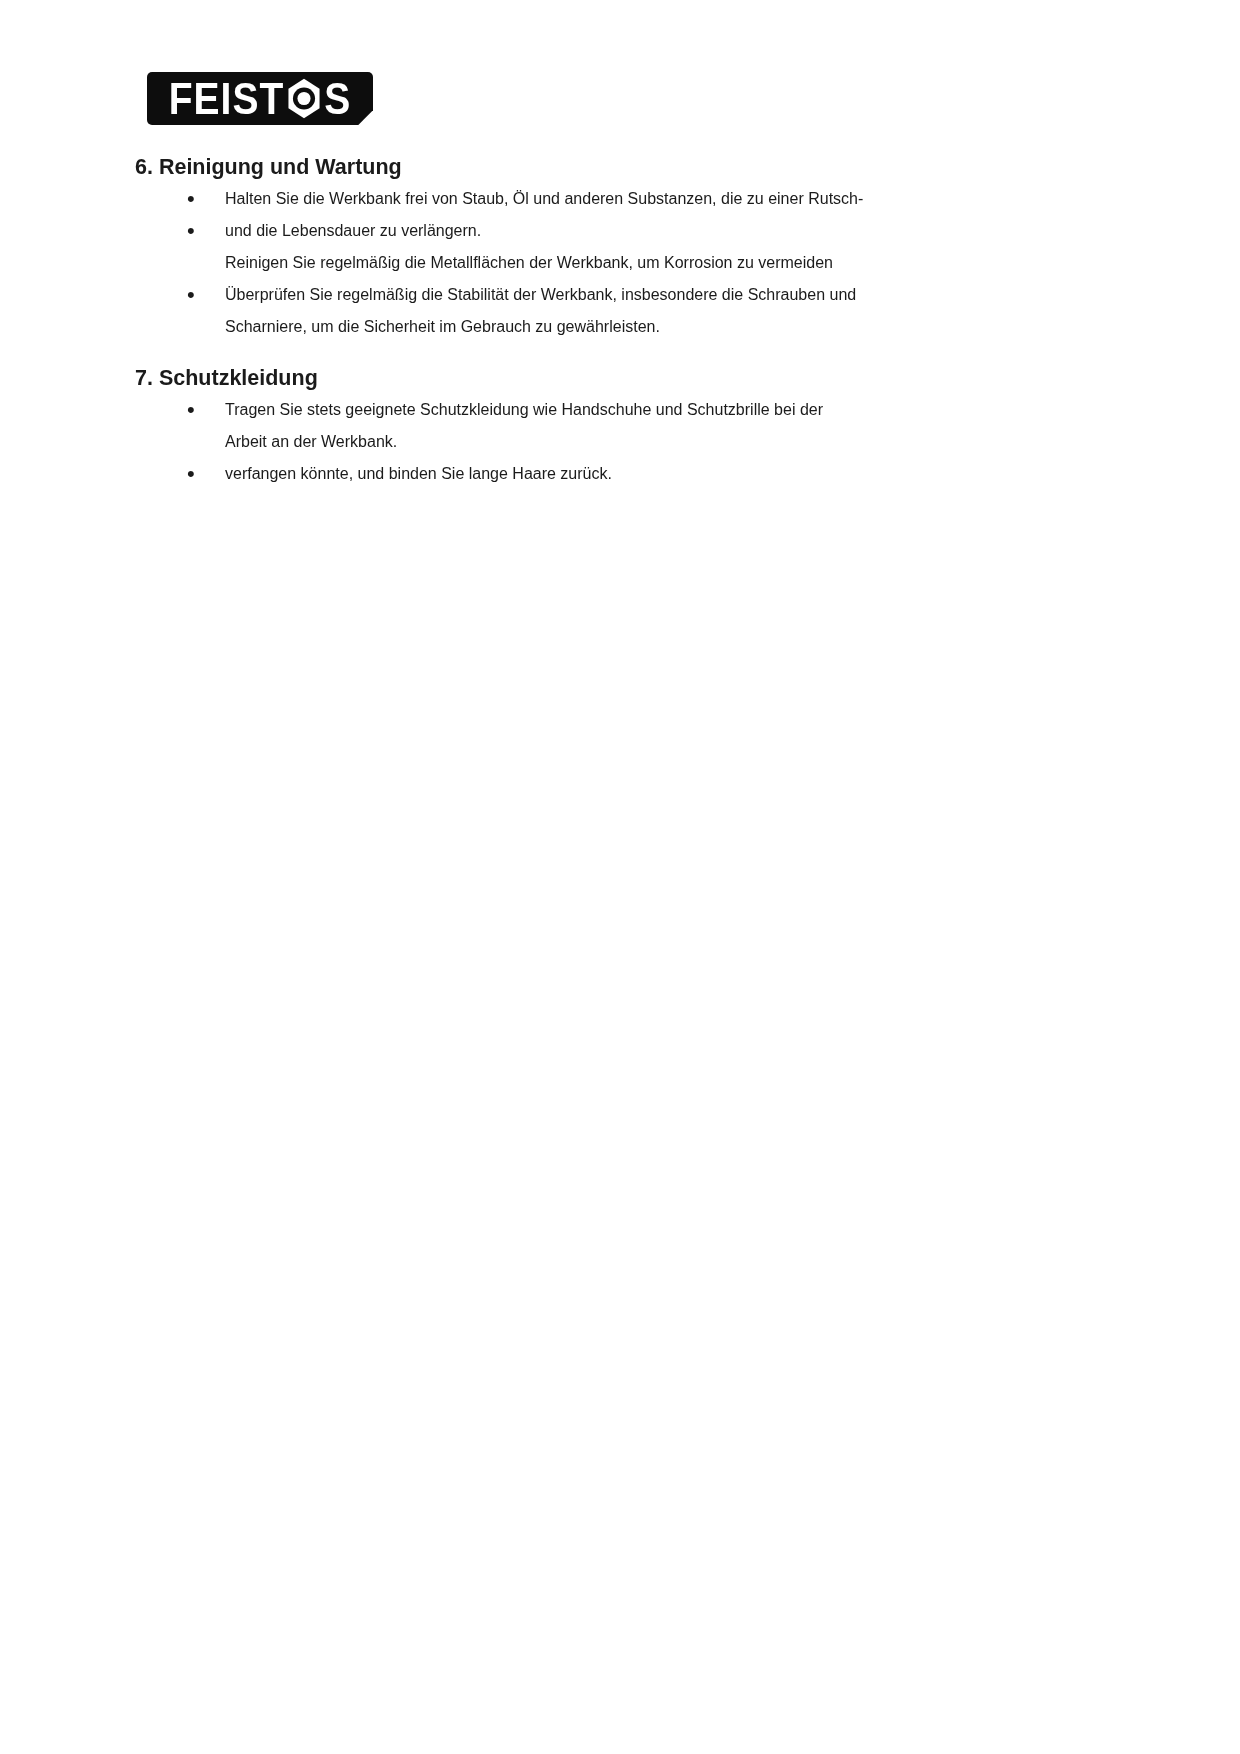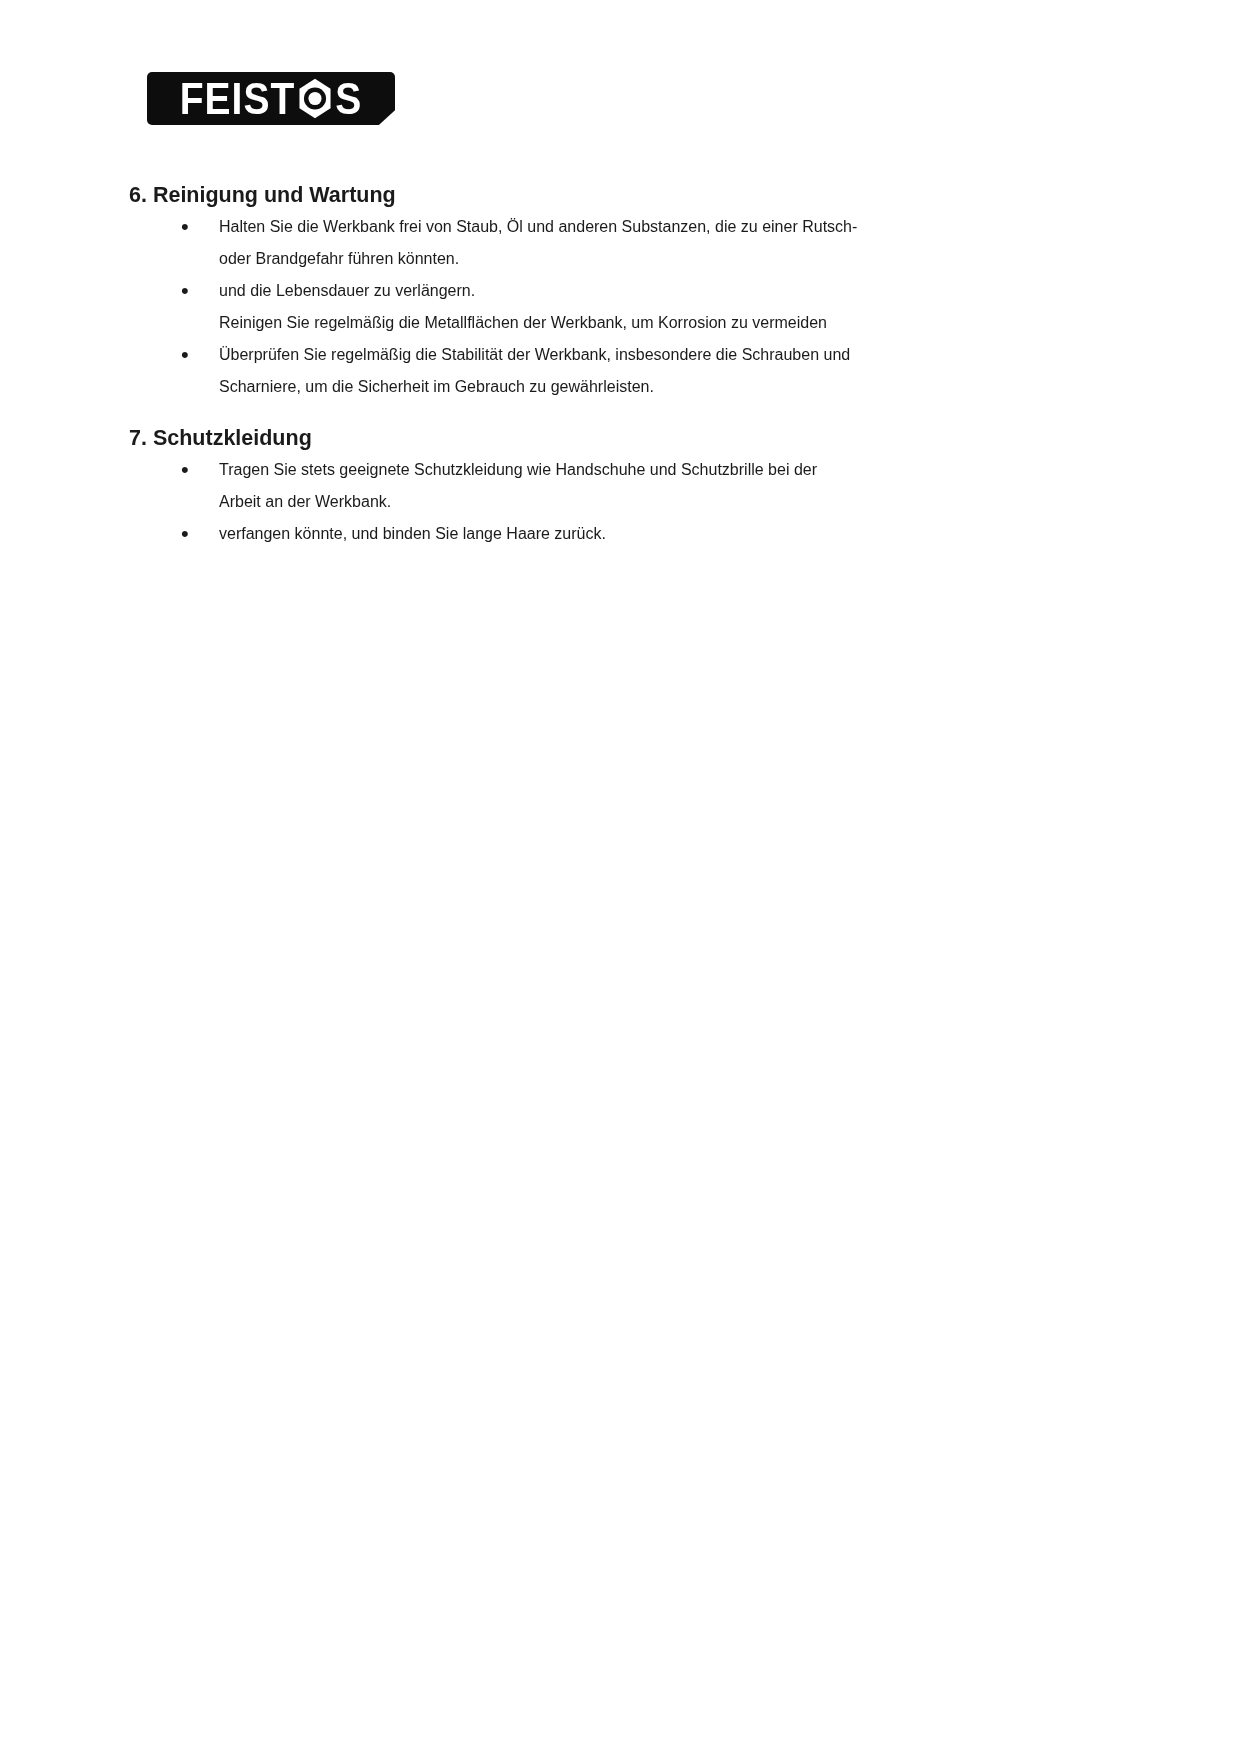--- a/index.html
+++ b/index.html
@@ -9,21 +9,21 @@
     height:1754px;
     background:#ffffff;
     font-family:"Liberation Sans", sans-serif;
     color:#1b1b1b;
     overflow:hidden;
   }
   
   .logo{
     position:absolute;
     left:147px; top:72px;
-    width:248px; height:53px;
+    width:226px; height:53px;
     background:#0d0d0d;
     border-radius:5px;
     clip-path:polygon(0 0,100% 0,100% 72%,93.5% 100%,0 100%);
     display:flex;
     align-items:center;
     justify-content:center;
     gap:2px;
     padding:0 8px;
     box-sizing:border-box;
   }
@@ -33,23 +33,22 @@
     font-size:39px;
     letter-spacing:1px;
     line-height:1;
     transform:scaleY(1.12);
     white-space:nowrap;
   }
   .nut{width:36px;height:47px;flex:0 0 auto;display:block;}
   
   .content{
     position:absolute;
-    left:129px; top:152px;
+    left:135px; top:152px;
     width:970px;
-    margin-top:28px;
   }
   .heading{
     font-size:21.5px;
     font-weight:700;
     line-height:31px;
     margin:0;
   }
   .heading.second{margin-top:20px;}
   .bullet{display:flex;align-items:flex-start;}
   .marker{
@@ -81,21 +80,20 @@
   </div>
 
   <div class="content">
 
     <h2 class="heading">6. Reinigung und Wartung</h2>
 
     <div class="bullet">
       <span class="marker">•</span>
       <div class="btext">
         <div class="line">Halten Sie die Werkbank frei von Staub, Öl und anderen Substanzen, die zu einer Rutsch-</div>
-        <div class="line">oder Brandgefahr führen könnten.</div>
       </div>
     </div>
 
     <div class="bullet">
       <span class="marker">•</span>
       <div class="btext">
         <div class="line">und die Lebensdauer zu verlängern.</div>
         <div class="line">Reinigen Sie regelmäßig die Metallflächen der Werkbank, um Korrosion zu vermeiden</div>
       </div>
     </div>

